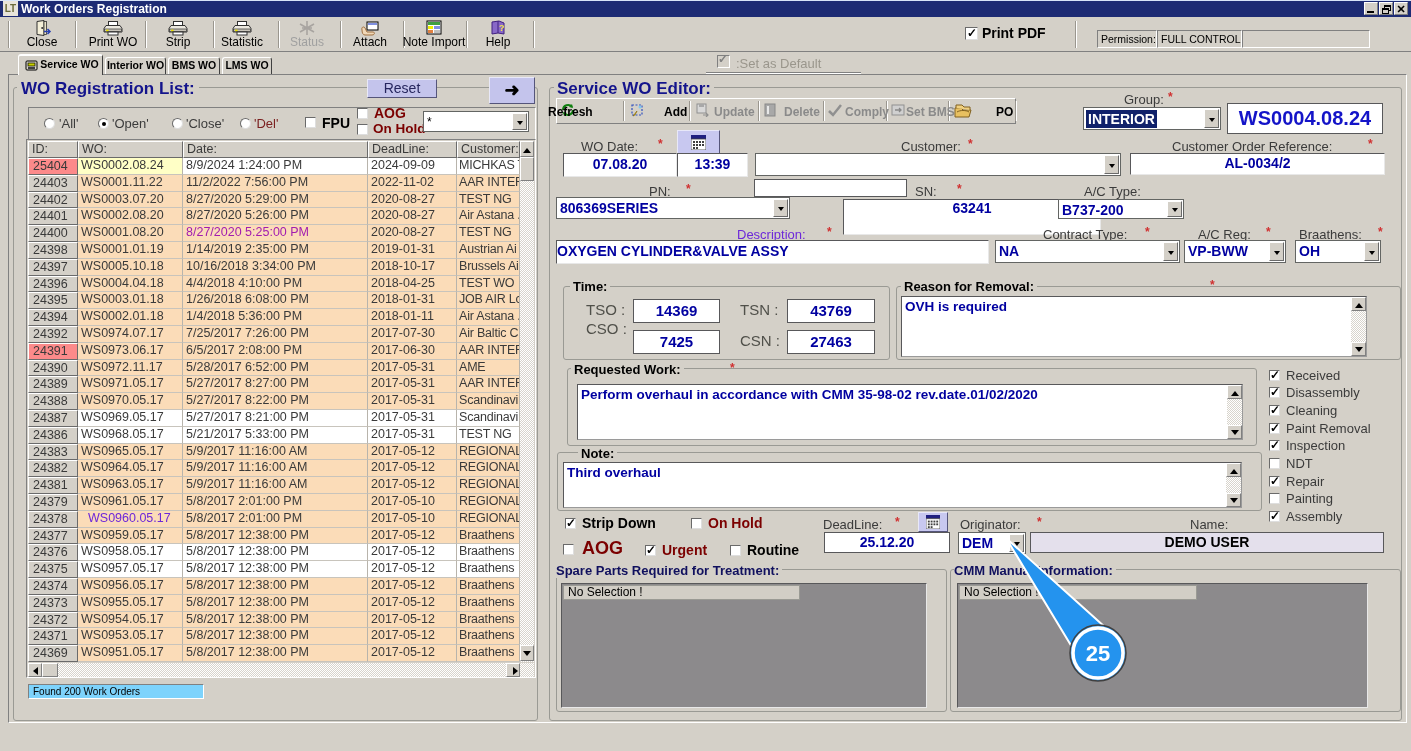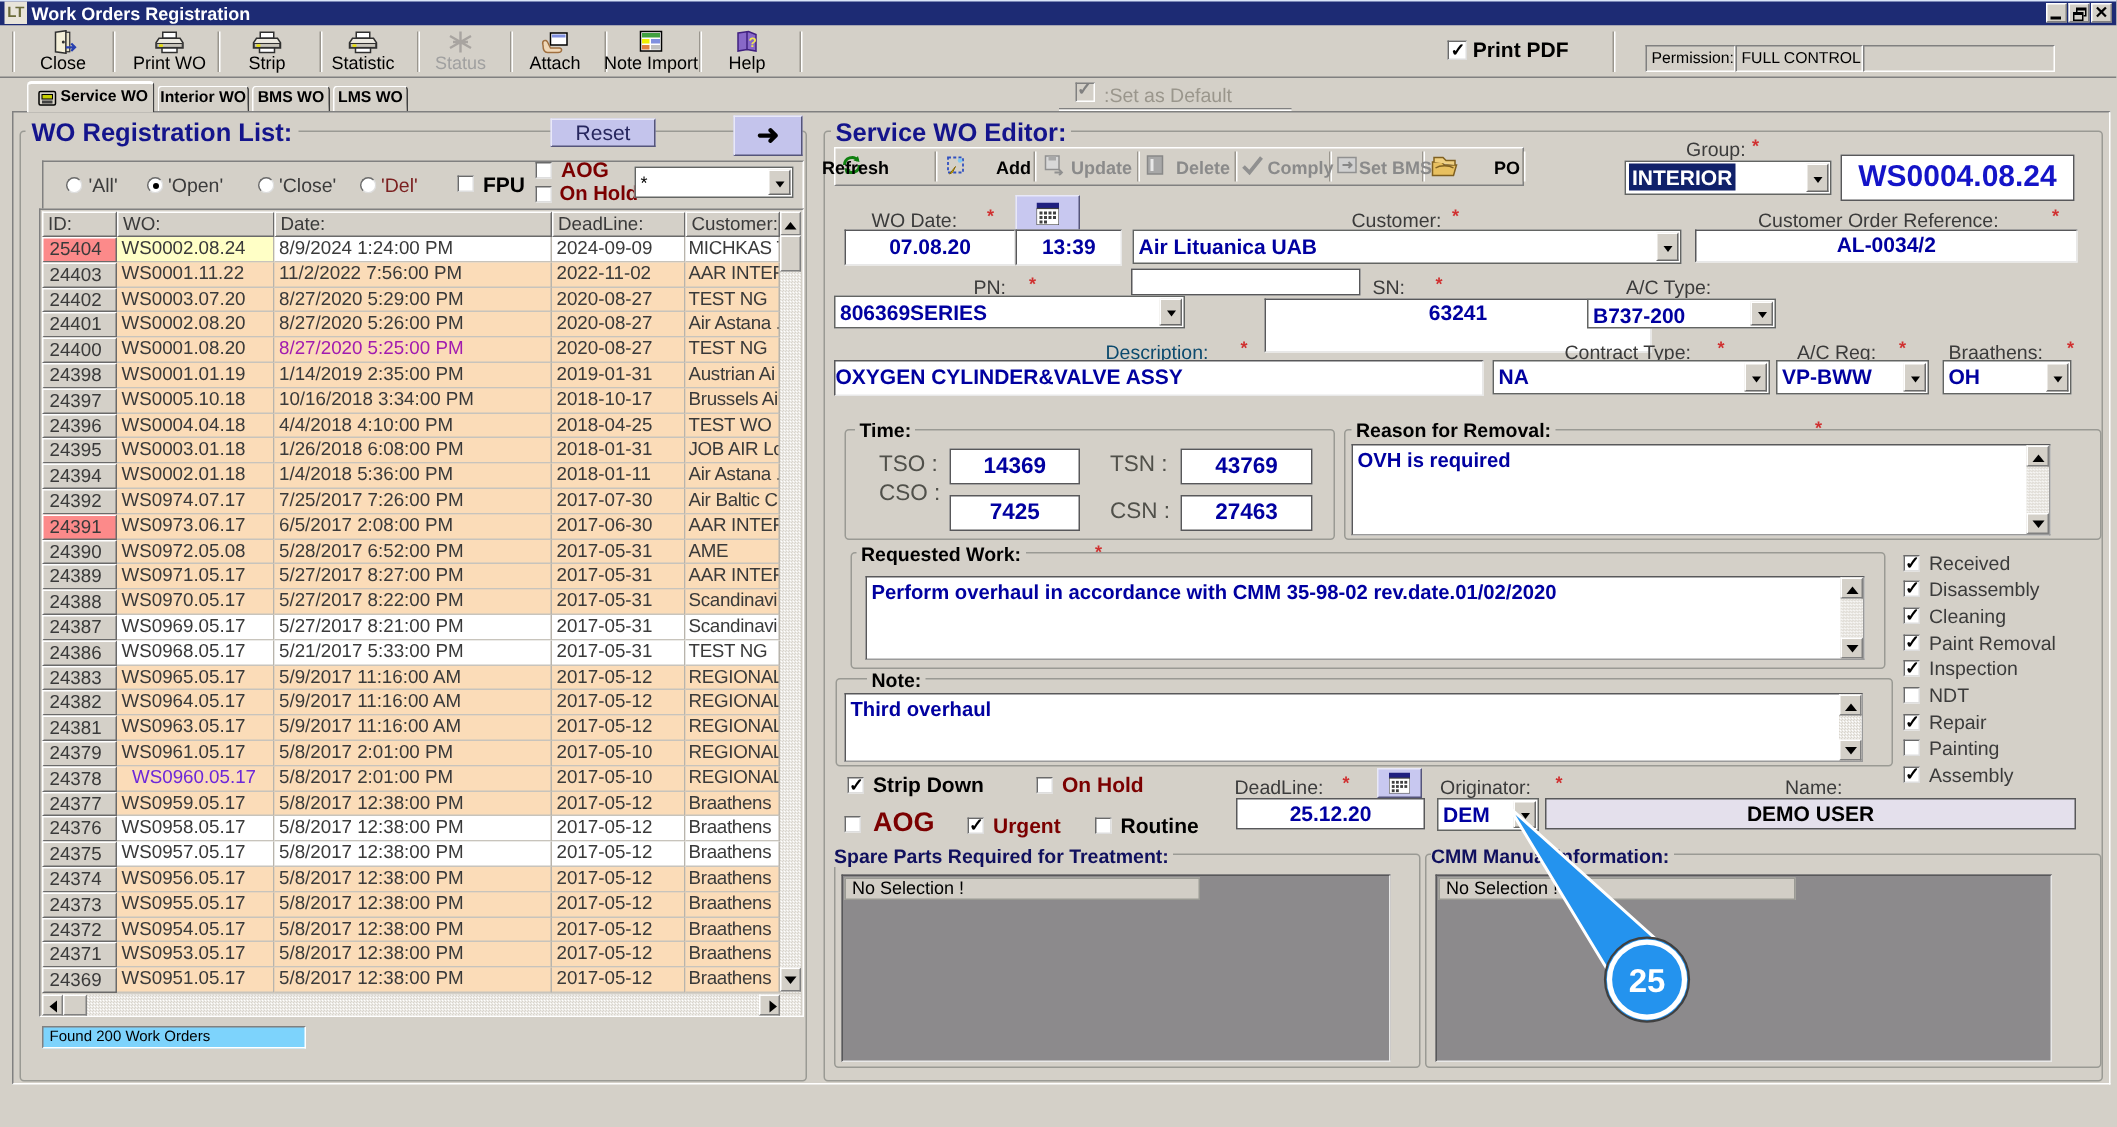--- a/index.html
+++ b/index.html
@@ -238,21 +238,21 @@
 <div class="abs" style="left:78px;top:326.0px;width:105px;height:16.8px;background:#FBDCB8;border-right:1px solid #B8B4AC;border-bottom:1px solid #C8C4BC;font-size:12.5px;color:#3a3a3a;line-height:15px;padding-left:3px;white-space:nowrap;overflow:hidden;">WS0974.07.17</div>
 <div class="abs" style="left:183px;top:326.0px;width:185px;height:16.8px;background:#FBDCB8;border-right:1px solid #B8B4AC;border-bottom:1px solid #C8C4BC;font-size:12.5px;color:#3a3a3a;line-height:15px;padding-left:3px;white-space:nowrap;overflow:hidden;">7/25/2017 7:26:00 PM</div>
 <div class="abs" style="left:368px;top:326.0px;width:89px;height:16.8px;background:#FBDCB8;border-right:1px solid #B8B4AC;border-bottom:1px solid #C8C4BC;font-size:12.5px;color:#3a3a3a;line-height:15px;padding-left:3px;white-space:nowrap;overflow:hidden;">2017-07-30</div>
 <div class="abs" style="left:457px;top:326.0px;width:63px;height:16.8px;background:#FBDCB8;border-right:1px solid #B8B4AC;border-bottom:1px solid #C8C4BC;font-size:12.5px;color:#3a3a3a;line-height:15px;padding-left:2px;letter-spacing:-0.2px;white-space:nowrap;overflow:hidden;">Air Baltic C</div>
 <div class="abs" style="left:28px;top:342.8px;width:50px;height:16.8px;background:#FC8A8A;border:1px solid;border-color:#fff #6a6a6a #6a6a6a #fff;font-size:12.5px;color:#3a3a3a;line-height:15px;padding-left:4px;">24391</div>
 <div class="abs" style="left:78px;top:342.8px;width:105px;height:16.8px;background:#FBDCB8;border-right:1px solid #B8B4AC;border-bottom:1px solid #C8C4BC;font-size:12.5px;color:#3a3a3a;line-height:15px;padding-left:3px;white-space:nowrap;overflow:hidden;">WS0973.06.17</div>
 <div class="abs" style="left:183px;top:342.8px;width:185px;height:16.8px;background:#FBDCB8;border-right:1px solid #B8B4AC;border-bottom:1px solid #C8C4BC;font-size:12.5px;color:#3a3a3a;line-height:15px;padding-left:3px;white-space:nowrap;overflow:hidden;">6/5/2017 2:08:00 PM</div>
 <div class="abs" style="left:368px;top:342.8px;width:89px;height:16.8px;background:#FBDCB8;border-right:1px solid #B8B4AC;border-bottom:1px solid #C8C4BC;font-size:12.5px;color:#3a3a3a;line-height:15px;padding-left:3px;white-space:nowrap;overflow:hidden;">2017-06-30</div>
 <div class="abs" style="left:457px;top:342.8px;width:63px;height:16.8px;background:#FBDCB8;border-right:1px solid #B8B4AC;border-bottom:1px solid #C8C4BC;font-size:12.5px;color:#3a3a3a;line-height:15px;padding-left:2px;letter-spacing:-0.2px;white-space:nowrap;overflow:hidden;">AAR INTER</div>
 <div class="abs" style="left:28px;top:359.6px;width:50px;height:16.8px;background:#D4D0C8;border:1px solid;border-color:#fff #6a6a6a #6a6a6a #fff;font-size:12.5px;color:#3a3a3a;line-height:15px;padding-left:4px;">24390</div>
-<div class="abs" style="left:78px;top:359.6px;width:105px;height:16.8px;background:#FBDCB8;border-right:1px solid #B8B4AC;border-bottom:1px solid #C8C4BC;font-size:12.5px;color:#3a3a3a;line-height:15px;padding-left:3px;white-space:nowrap;overflow:hidden;">WS0972.05.08</div>
+<div class="abs" style="left:78px;top:359.6px;width:105px;height:16.8px;background:#FBDCB8;border-right:1px solid #B8B4AC;border-bottom:1px solid #C8C4BC;font-size:12.5px;color:#3a3a3a;line-height:15px;padding-left:3px;white-space:nowrap;overflow:hidden;">WS0972.11.17</div>
 <div class="abs" style="left:183px;top:359.6px;width:185px;height:16.8px;background:#FBDCB8;border-right:1px solid #B8B4AC;border-bottom:1px solid #C8C4BC;font-size:12.5px;color:#3a3a3a;line-height:15px;padding-left:3px;white-space:nowrap;overflow:hidden;">5/28/2017 6:52:00 PM</div>
 <div class="abs" style="left:368px;top:359.6px;width:89px;height:16.8px;background:#FBDCB8;border-right:1px solid #B8B4AC;border-bottom:1px solid #C8C4BC;font-size:12.5px;color:#3a3a3a;line-height:15px;padding-left:3px;white-space:nowrap;overflow:hidden;">2017-05-31</div>
 <div class="abs" style="left:457px;top:359.6px;width:63px;height:16.8px;background:#FBDCB8;border-right:1px solid #B8B4AC;border-bottom:1px solid #C8C4BC;font-size:12.5px;color:#3a3a3a;line-height:15px;padding-left:2px;letter-spacing:-0.2px;white-space:nowrap;overflow:hidden;">AME</div>
 <div class="abs" style="left:28px;top:376.4px;width:50px;height:16.8px;background:#D4D0C8;border:1px solid;border-color:#fff #6a6a6a #6a6a6a #fff;font-size:12.5px;color:#3a3a3a;line-height:15px;padding-left:4px;">24389</div>
 <div class="abs" style="left:78px;top:376.4px;width:105px;height:16.8px;background:#FBDCB8;border-right:1px solid #B8B4AC;border-bottom:1px solid #C8C4BC;font-size:12.5px;color:#3a3a3a;line-height:15px;padding-left:3px;white-space:nowrap;overflow:hidden;">WS0971.05.17</div>
 <div class="abs" style="left:183px;top:376.4px;width:185px;height:16.8px;background:#FBDCB8;border-right:1px solid #B8B4AC;border-bottom:1px solid #C8C4BC;font-size:12.5px;color:#3a3a3a;line-height:15px;padding-left:3px;white-space:nowrap;overflow:hidden;">5/27/2017 8:27:00 PM</div>
 <div class="abs" style="left:368px;top:376.4px;width:89px;height:16.8px;background:#FBDCB8;border-right:1px solid #B8B4AC;border-bottom:1px solid #C8C4BC;font-size:12.5px;color:#3a3a3a;line-height:15px;padding-left:3px;white-space:nowrap;overflow:hidden;">2017-05-31</div>
 <div class="abs" style="left:457px;top:376.4px;width:63px;height:16.8px;background:#FBDCB8;border-right:1px solid #B8B4AC;border-bottom:1px solid #C8C4BC;font-size:12.5px;color:#3a3a3a;line-height:15px;padding-left:2px;letter-spacing:-0.2px;white-space:nowrap;overflow:hidden;">AAR INTER</div>
 <div class="abs" style="left:28px;top:393.2px;width:50px;height:16.8px;background:#D4D0C8;border:1px solid;border-color:#fff #6a6a6a #6a6a6a #fff;font-size:12.5px;color:#3a3a3a;line-height:15px;padding-left:4px;">24388</div>
 <div class="abs" style="left:78px;top:393.2px;width:105px;height:16.8px;background:#FBDCB8;border-right:1px solid #B8B4AC;border-bottom:1px solid #C8C4BC;font-size:12.5px;color:#3a3a3a;line-height:15px;padding-left:3px;white-space:nowrap;overflow:hidden;">WS0970.05.17</div>
@@ -433,42 +433,41 @@
         <rect x="11" y="9" width="2" height="2"></rect>
         <rect x="2" y="12" width="2" height="2"></rect>
         <rect x="5" y="12" width="2" height="2"></rect>
       </g>
     </svg></div>
 <div class="abs" style="left:563px;top:153px;width:114px;height:24px;background:#fff;border:1px solid;border-color:#58585a #E8E8E8 #E8E8E8 #58585a;font-size:14px;font-weight:bold;color:#0000A0;text-align:center;line-height:21px;white-space:nowrap;overflow:hidden;">07.08.20</div>
 <div class="abs" style="left:677px;top:153px;width:71px;height:24px;background:#fff;border:1px solid;border-color:#58585a #E8E8E8 #E8E8E8 #58585a;font-size:14px;font-weight:bold;color:#0000A0;text-align:center;line-height:21px;white-space:nowrap;overflow:hidden;">13:39</div>
 <div class="abs" style="left:901px;top:139px;font-size:13px;color:#3b3b3b;">Customer:</div>
 <div class="abs" style="left:968px;top:137px;font-size:12px;color:#D03030;font-weight:bold;">*</div>
 <div class="abs combo" style="left:755px;top:153px;width:366px;height:23px;">
-    <div style="font-size:14px;font-weight:bold;color:#0000A0;padding:2px 0 0 3px;white-space:nowrap;overflow:hidden;">Air Lituanica UAB</div>
     <div class="arr"></div>
   </div>
 <div class="abs" style="left:1172px;top:139px;font-size:13px;color:#3b3b3b;">Customer Order Reference:</div>
 <div class="abs" style="left:1368px;top:137px;font-size:12px;color:#D03030;font-weight:bold;">*</div>
 <div class="abs" style="left:1130px;top:153px;width:255px;height:22px;background:#fff;border:1px solid;border-color:#58585a #E8E8E8 #E8E8E8 #58585a;font-size:14px;font-weight:bold;color:#0000A0;text-align:center;line-height:19px;white-space:nowrap;overflow:hidden;">AL-0034/2</div>
 <div class="abs" style="left:649px;top:184px;font-size:13px;color:#3b3b3b;">PN:</div>
 <div class="abs" style="left:686px;top:182px;font-size:12px;color:#D03030;font-weight:bold;">*</div>
 <div class="abs" style="left:754px;top:179px;width:153px;height:18px;background:#fff;border:1px solid #58585a;"></div>
 <div class="abs" style="left:915px;top:184px;font-size:13px;color:#3b3b3b;">SN:</div>
 <div class="abs" style="left:957px;top:182px;font-size:12px;color:#D03030;font-weight:bold;">*</div>
 <div class="abs" style="left:1084px;top:184px;font-size:13px;color:#3b3b3b;">A/C Type:</div>
 <div class="abs combo" style="left:556px;top:197px;width:234px;height:22px;">
     <div style="font-size:14px;font-weight:bold;color:#0000A0;padding:2px 0 0 3px;white-space:nowrap;overflow:hidden;">806369SERIES</div>
     <div class="arr"></div>
   </div>
 <div class="abs" style="left:797px;top:199px;width:258px;height:36px;background:#fff;border:1px solid;border-color:#58585a #E8E8E8 #E8E8E8 #58585a;font-size:14px;font-weight:bold;color:#0000A0;text-align:center;line-height:17px;white-space:nowrap;overflow:hidden;margin-left:46px;">63241</div>
 <div class="abs combo" style="left:1058px;top:199px;width:126px;height:20px;">
     <div style="font-size:14px;font-weight:bold;color:#0000A0;padding:2px 0 0 3px;white-space:nowrap;overflow:hidden;">B737-200</div>
     <div class="arr"></div>
   </div>
-<div class="abs" style="left:737px;top:227px;font-size:13px;color:#0c4a6e;">Description:</div>
+<div class="abs" style="left:737px;top:227px;font-size:13px;color:#6d28d9;">Description:</div>
 <div class="abs" style="left:827px;top:225px;font-size:12px;color:#D03030;font-weight:bold;">*</div>
 <div class="abs" style="left:556px;top:240px;width:433px;height:24px;background:#fff;border:1px solid;border-color:#58585a #E8E8E8 #E8E8E8 #58585a;font-size:14px;font-weight:bold;color:#0000A0;text-align:left;line-height:21px;white-space:nowrap;overflow:hidden;">OXYGEN CYLINDER&amp;VALVE ASSY</div>
 <div class="abs" style="left:1043px;top:227px;font-size:13px;color:#3b3b3b;">Contract Type:</div>
 <div class="abs" style="left:1145px;top:225px;font-size:12px;color:#D03030;font-weight:bold;">*</div>
 <div class="abs combo" style="left:995px;top:240px;width:185px;height:23px;">
     <div style="font-size:14px;font-weight:bold;color:#0000A0;padding:2px 0 0 3px;white-space:nowrap;overflow:hidden;">NA</div>
     <div class="arr"></div>
   </div>
 <div class="abs" style="left:1198px;top:227px;font-size:13px;color:#3b3b3b;">A/C Reg:</div>
 <div class="abs" style="left:1266px;top:225px;font-size:12px;color:#D03030;font-weight:bold;">*</div>

